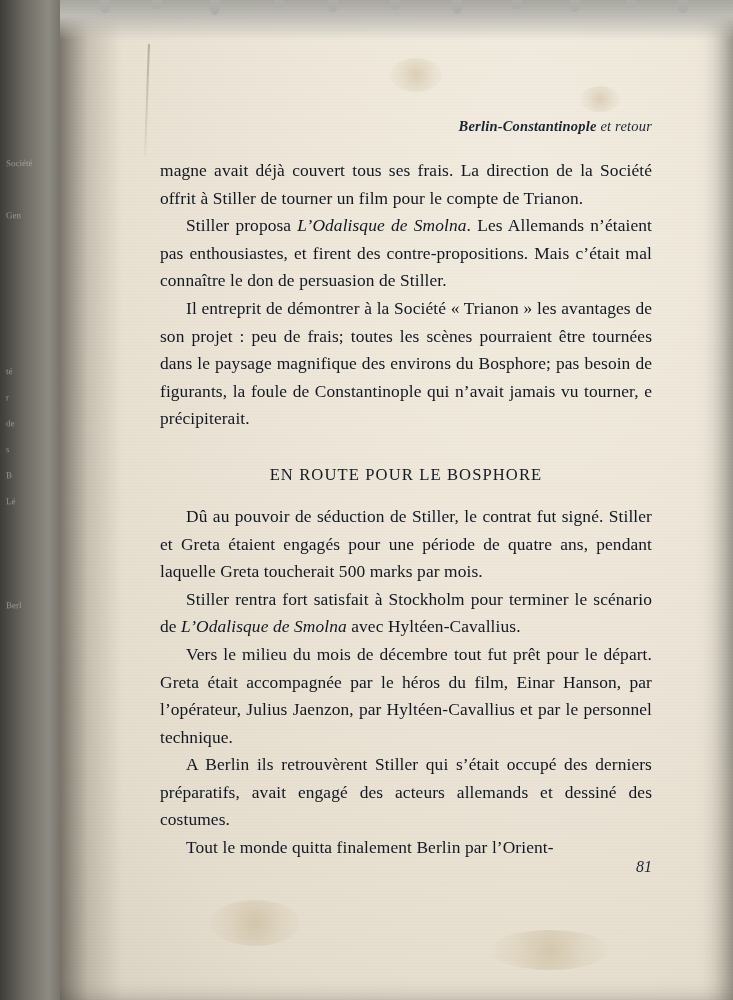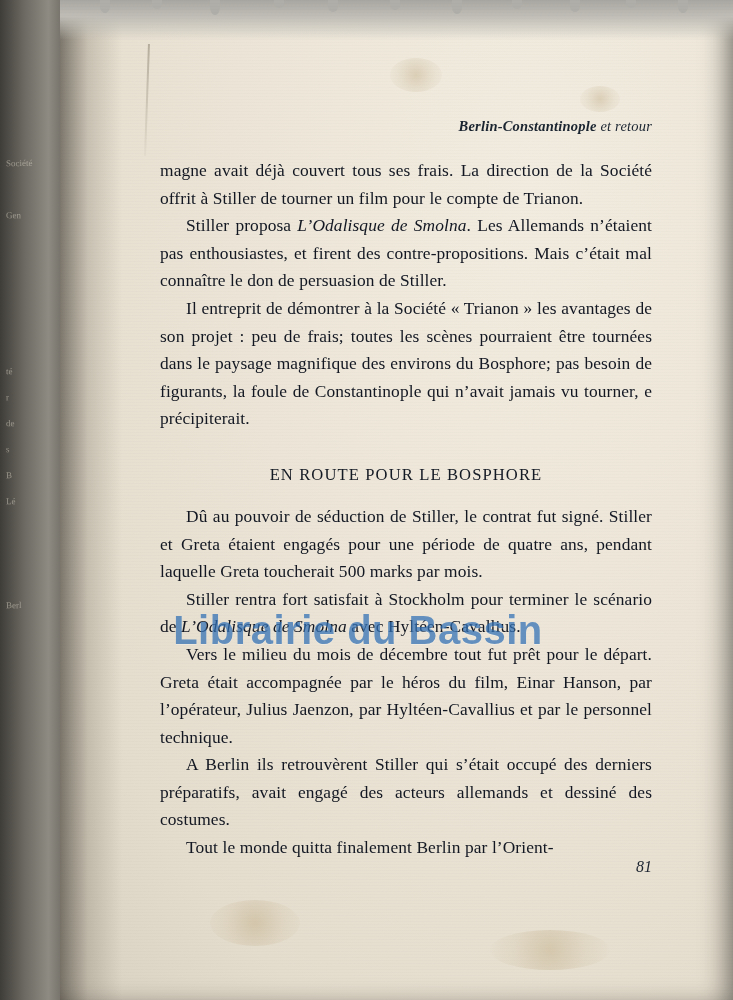--- a/index.html
+++ b/index.html
@@ -248,14 +248,13 @@
       <p class="body ind">A Berlin ils retrouvèrent Stiller qui s’était occupé des derniers préparatifs, avait engagé des acteurs allemands et dessiné des costumes.</p>
 
       <p class="body ind">Tout le monde quitta finalement Berlin par l’Orient-</p>
 
       <div class="folio">81</div>
     </div>
 
     <div class="grain"></div>
   </div>
 
-  <div class="watermark">Librairie du Bassin</div>
 </div>
 
 </body></html>

